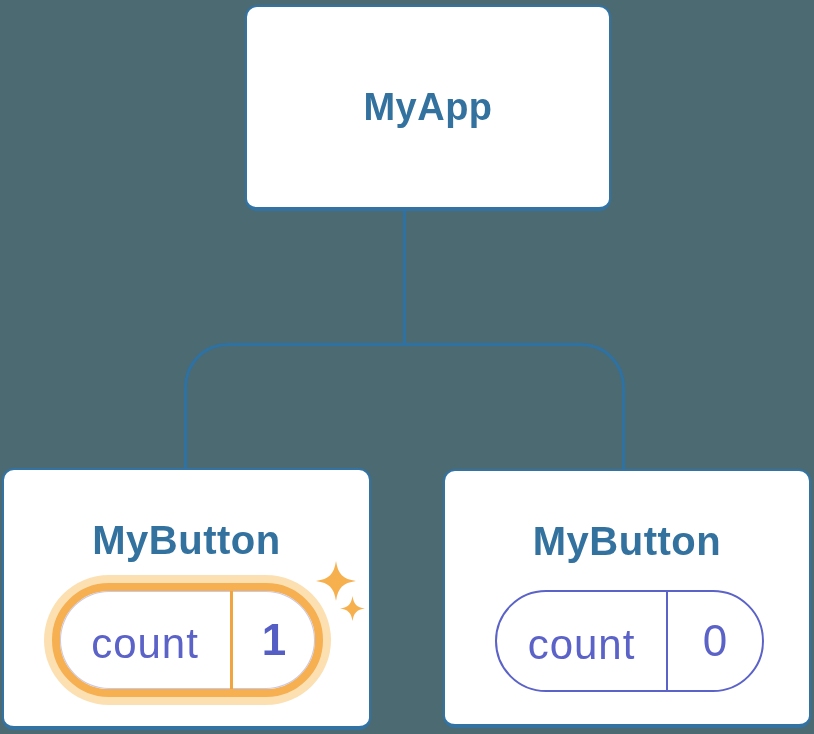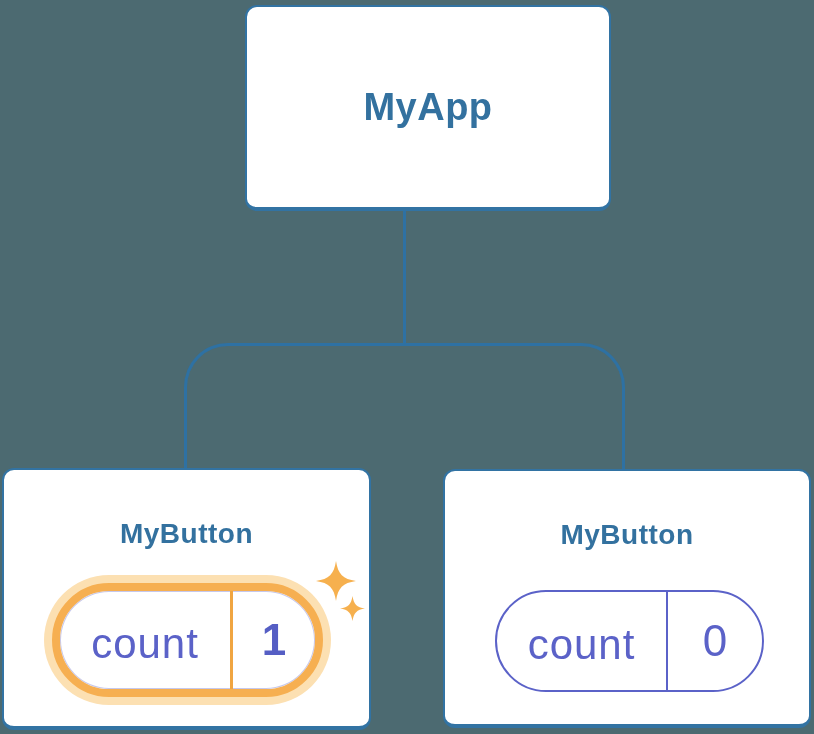--- a/index.html
+++ b/index.html
@@ -45,21 +45,21 @@
   .card-root  { left: 218px; top: 5px;   width: 366px; height: 206px; margin-left: 27px; }
   .card-left  { left: 2px;   top: 468px; width: 369px; height: 262px; }
   .card-right { left: 443px; top: 469px; width: 368px; height: 259px; }
 
   .card-title {
     position: absolute;
     left: 0; width: 100%;
     text-align: center;
     color: #33719F;
     font-weight: 600;
-    font-size: 28px;
+    font-size: 40px;
     letter-spacing: 0.5px;
   }
   .card-root .card-title {
     top: 50%; transform: translateY(-50%);
     font-size: 38px;
   }
   .card-left .card-title,
   .card-right .card-title { top: 48px; }
 
   

